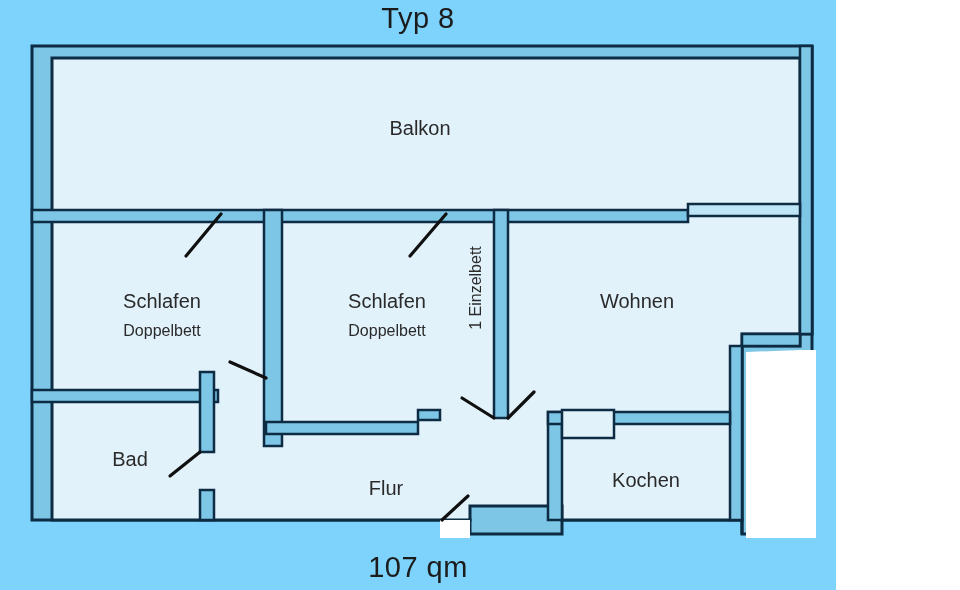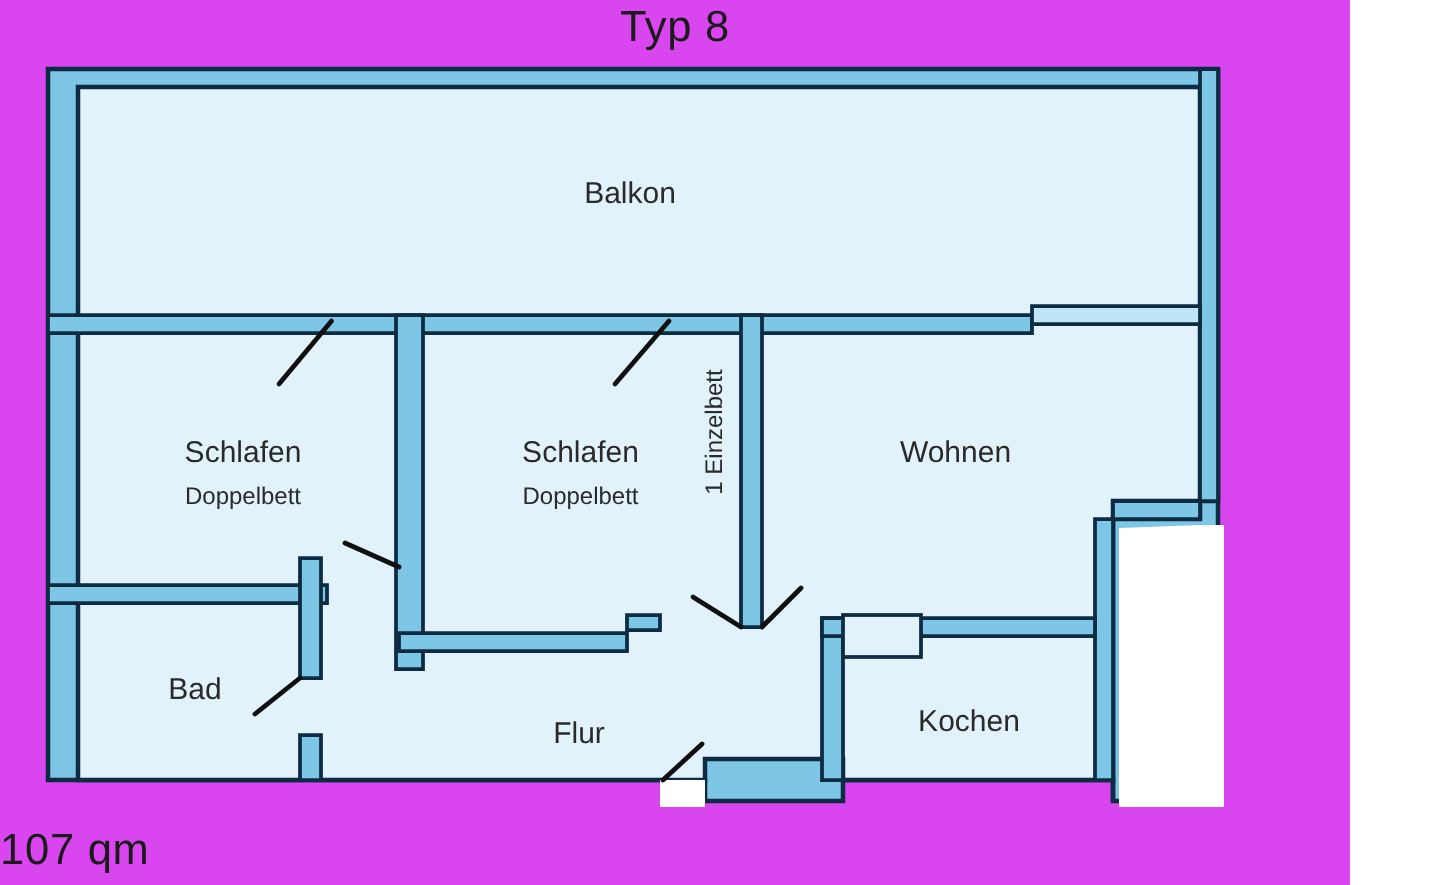--- a/index.html
+++ b/index.html
@@ -10,41 +10,42 @@
   }
   body {
     width: 960px;
     height: 590px;
     overflow: hidden;
     font-family: "Liberation Sans", sans-serif;
     color: #1b1b1b;
   }
   #plan-root {
     position: relative;
-    width: 900px;
+    width: 836px;
     height: 590px;
-    background: #d946ef;
+    background: #7dd3fc;
   }
   .title-text {
     position: absolute;
     left: 0;
     right: 0;
     top: 2px;
     text-align: center;
     font-size: 29px;
     font-weight: 400;
     letter-spacing: 0.5px;
     color: #1b1b1b;
     font-family: "Liberation Sans", sans-serif;
   }
   .area-text {
     position: absolute;
     left: 0;
     right: 0;
     bottom: 6px;
+    text-align: center;
     font-size: 29px;
     font-weight: 400;
     letter-spacing: 0.5px;
     color: #1b1b1b;
     font-family: "Liberation Sans", sans-serif;
   }
   svg#floorplan {
     position: absolute;
     left: 0;
     top: 0;

